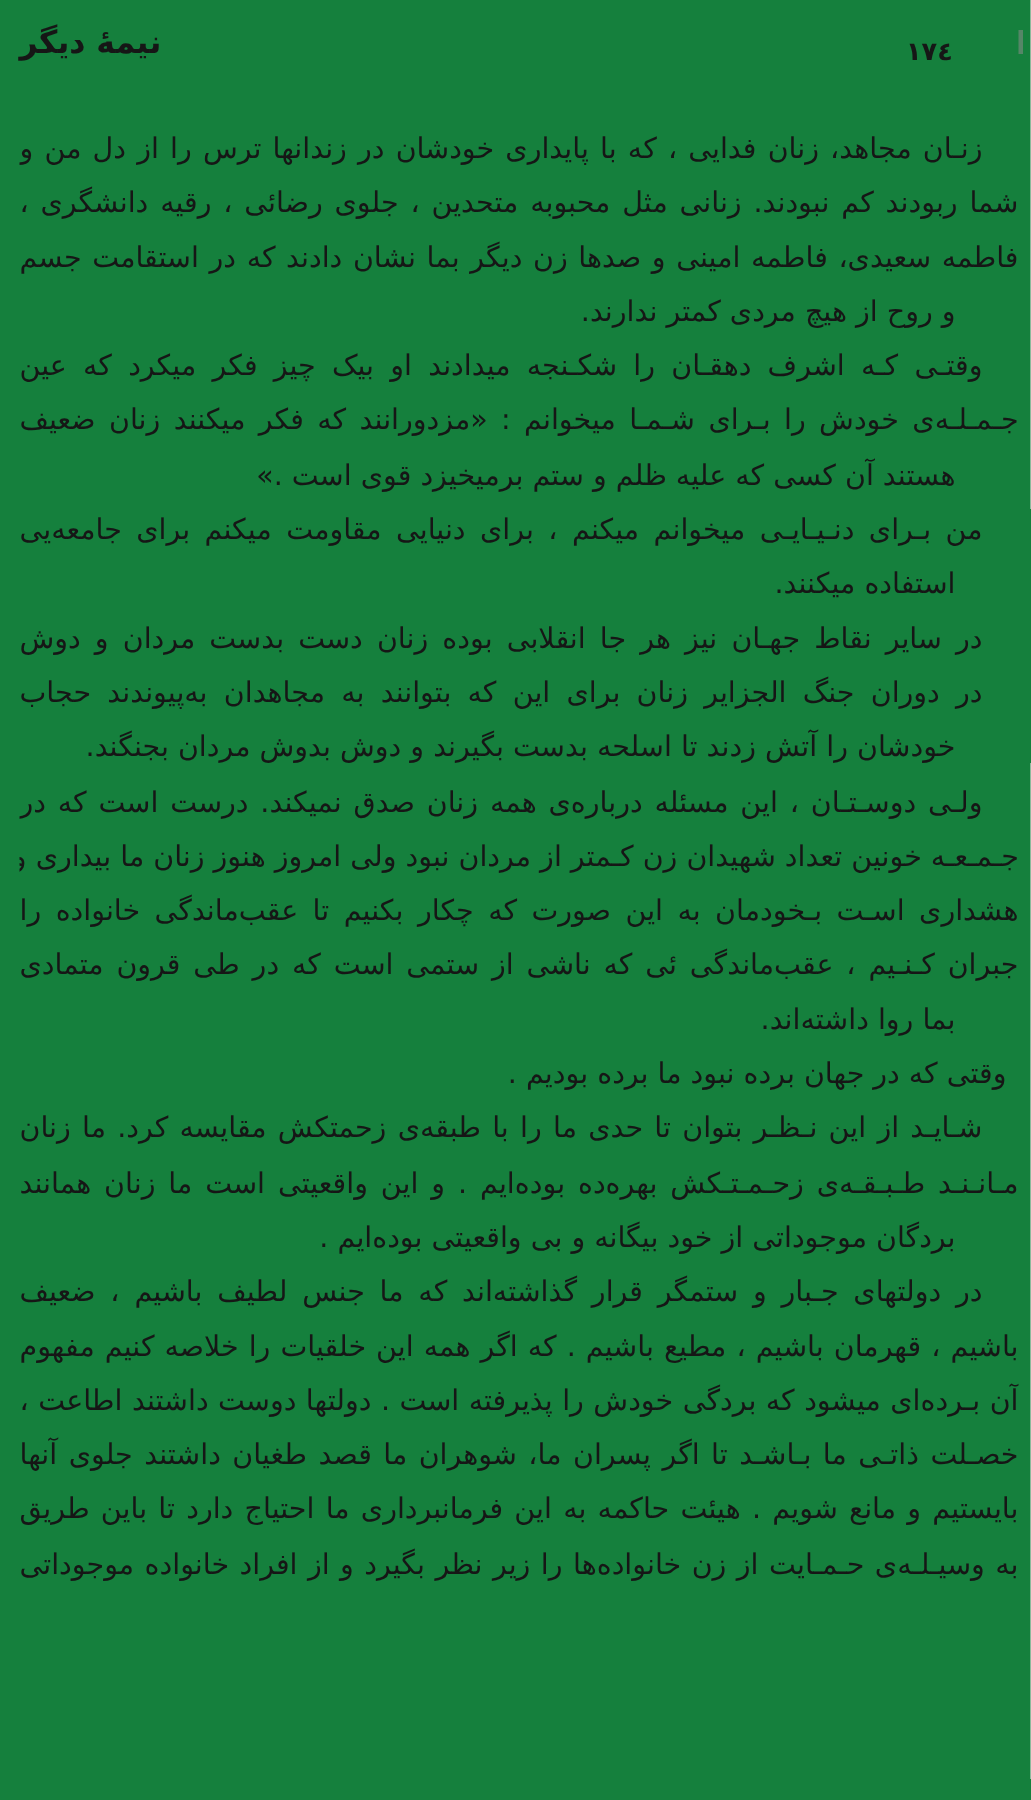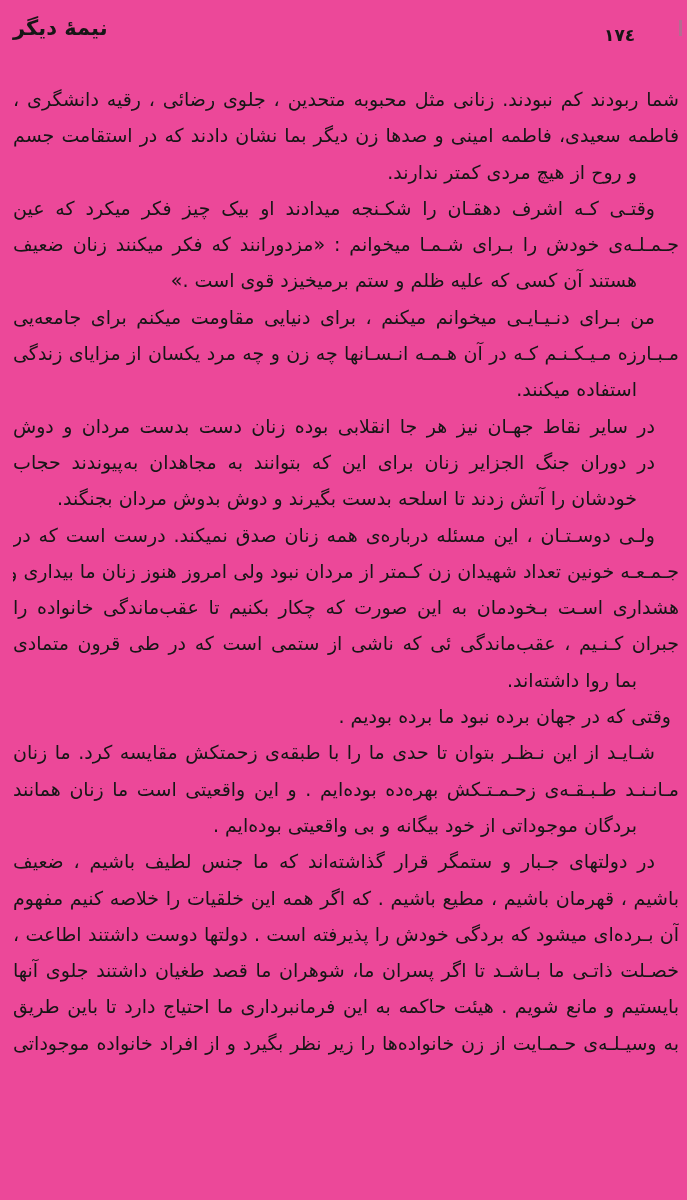--- a/index.html
+++ b/index.html
@@ -71,38 +71,38 @@
     padding-right: 42px;
   }
   .line.single {
     text-align-last: right;
     padding-right: 8px;
   }
 </style>
 </head>
 <body>
 
-<div class="page" style="background: #ec4899; color: rgb(22, 22, 22);">
+<div class="page" style="background: #15803d; color: rgb(22, 22, 22);">
   <div class="running-head">نیمهٔ دیگر</div>
   <div class="page-number">١٧٤</div>
   <div class="scan-artifact"></div>
   <div class="text-body">
       <div class="paragraph">
+        <div class="line first">زنـان مجاهد، زنان فدایی ، که با پایداری خودشان در زندانها ترس را از دل من و</div>
         <div class="line middle">شما ربودند کم نبودند. زنانی مثل محبوبه متحدین ، جلوی رضائی ، رقیه دانشگری ،</div>
         <div class="line middle">فاطمه سعیدی، فاطمه امینی و صدها زن دیگر بما نشان دادند که در استقامت جسم</div>
         <div class="line last">و روح از هیچ مردی کمتر ندارند.</div>
       </div>
       <div class="paragraph">
         <div class="line first">وقتـی کـه اشرف دهقـان را شکـنجه میدادند او بیک چیز فکر میکرد که عین</div>
         <div class="line middle">جـمـلـه‌ی خودش را بـرای شـمـا میخوانم : «مزدورانند که فکر میکنند زنان ضعیف</div>
         <div class="line last">هستند آن کسی که علیه ظلم و ستم برمیخیزد قوی است .»</div>
       </div>
       <div class="paragraph">
         <div class="line first">من بـرای دنـیـایـی میخوانم میکنم ، برای دنیایی مقاومت میکنم برای جامعه‌یی</div>
-        <div class="line middle">مـبـارزه مـیـکـنـم کـه در آن هـمـه انـسـانها چه زن و چه مرد یکسان از مزایای زندگی</div>
         <div class="line last">استفاده میکنند.</div>
       </div>
       <div class="paragraph">
         <div class="line first">در سایر نقاط جهـان نیز هر جا انقلابی بوده زنان دست بدست مردان و دوش</div>
       </div>
       <div class="paragraph">
         <div class="line first">در دوران جنگ الجزایر زنان برای این که بتوانند به مجاهدان به‌پیوندند حجاب</div>
         <div class="line last">خودشان را آتش زدند تا اسلحه بدست بگیرند و دوش بدوش مردان بجنگند.</div>
       </div>
       <div class="paragraph">

